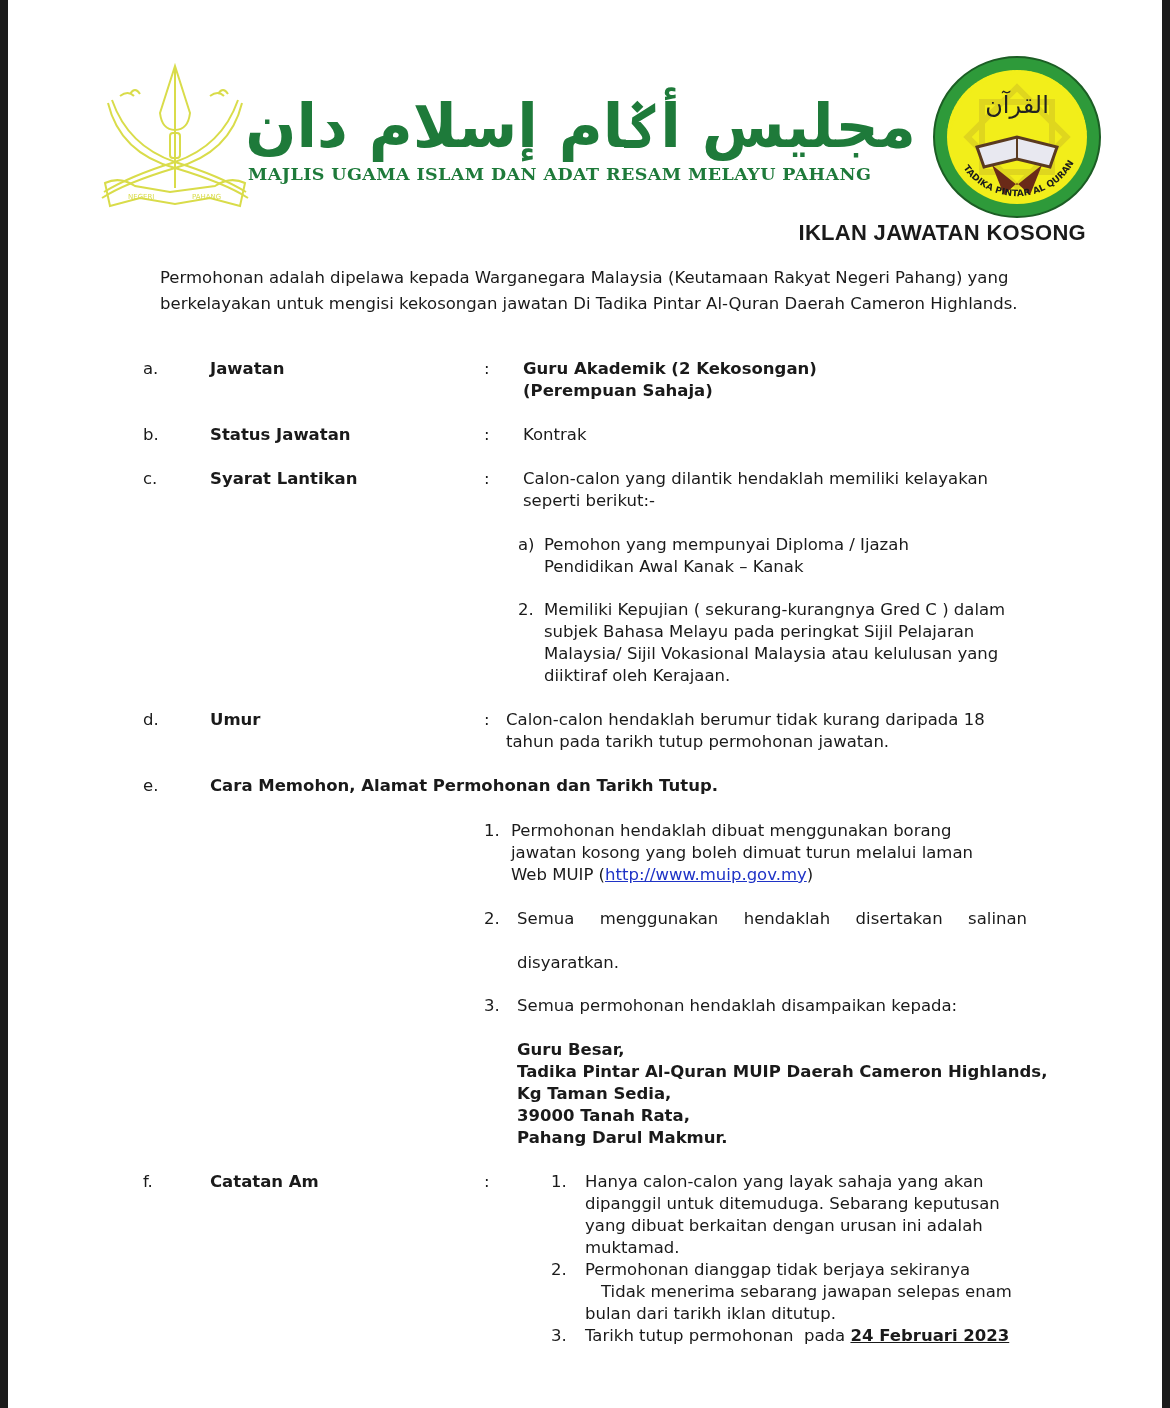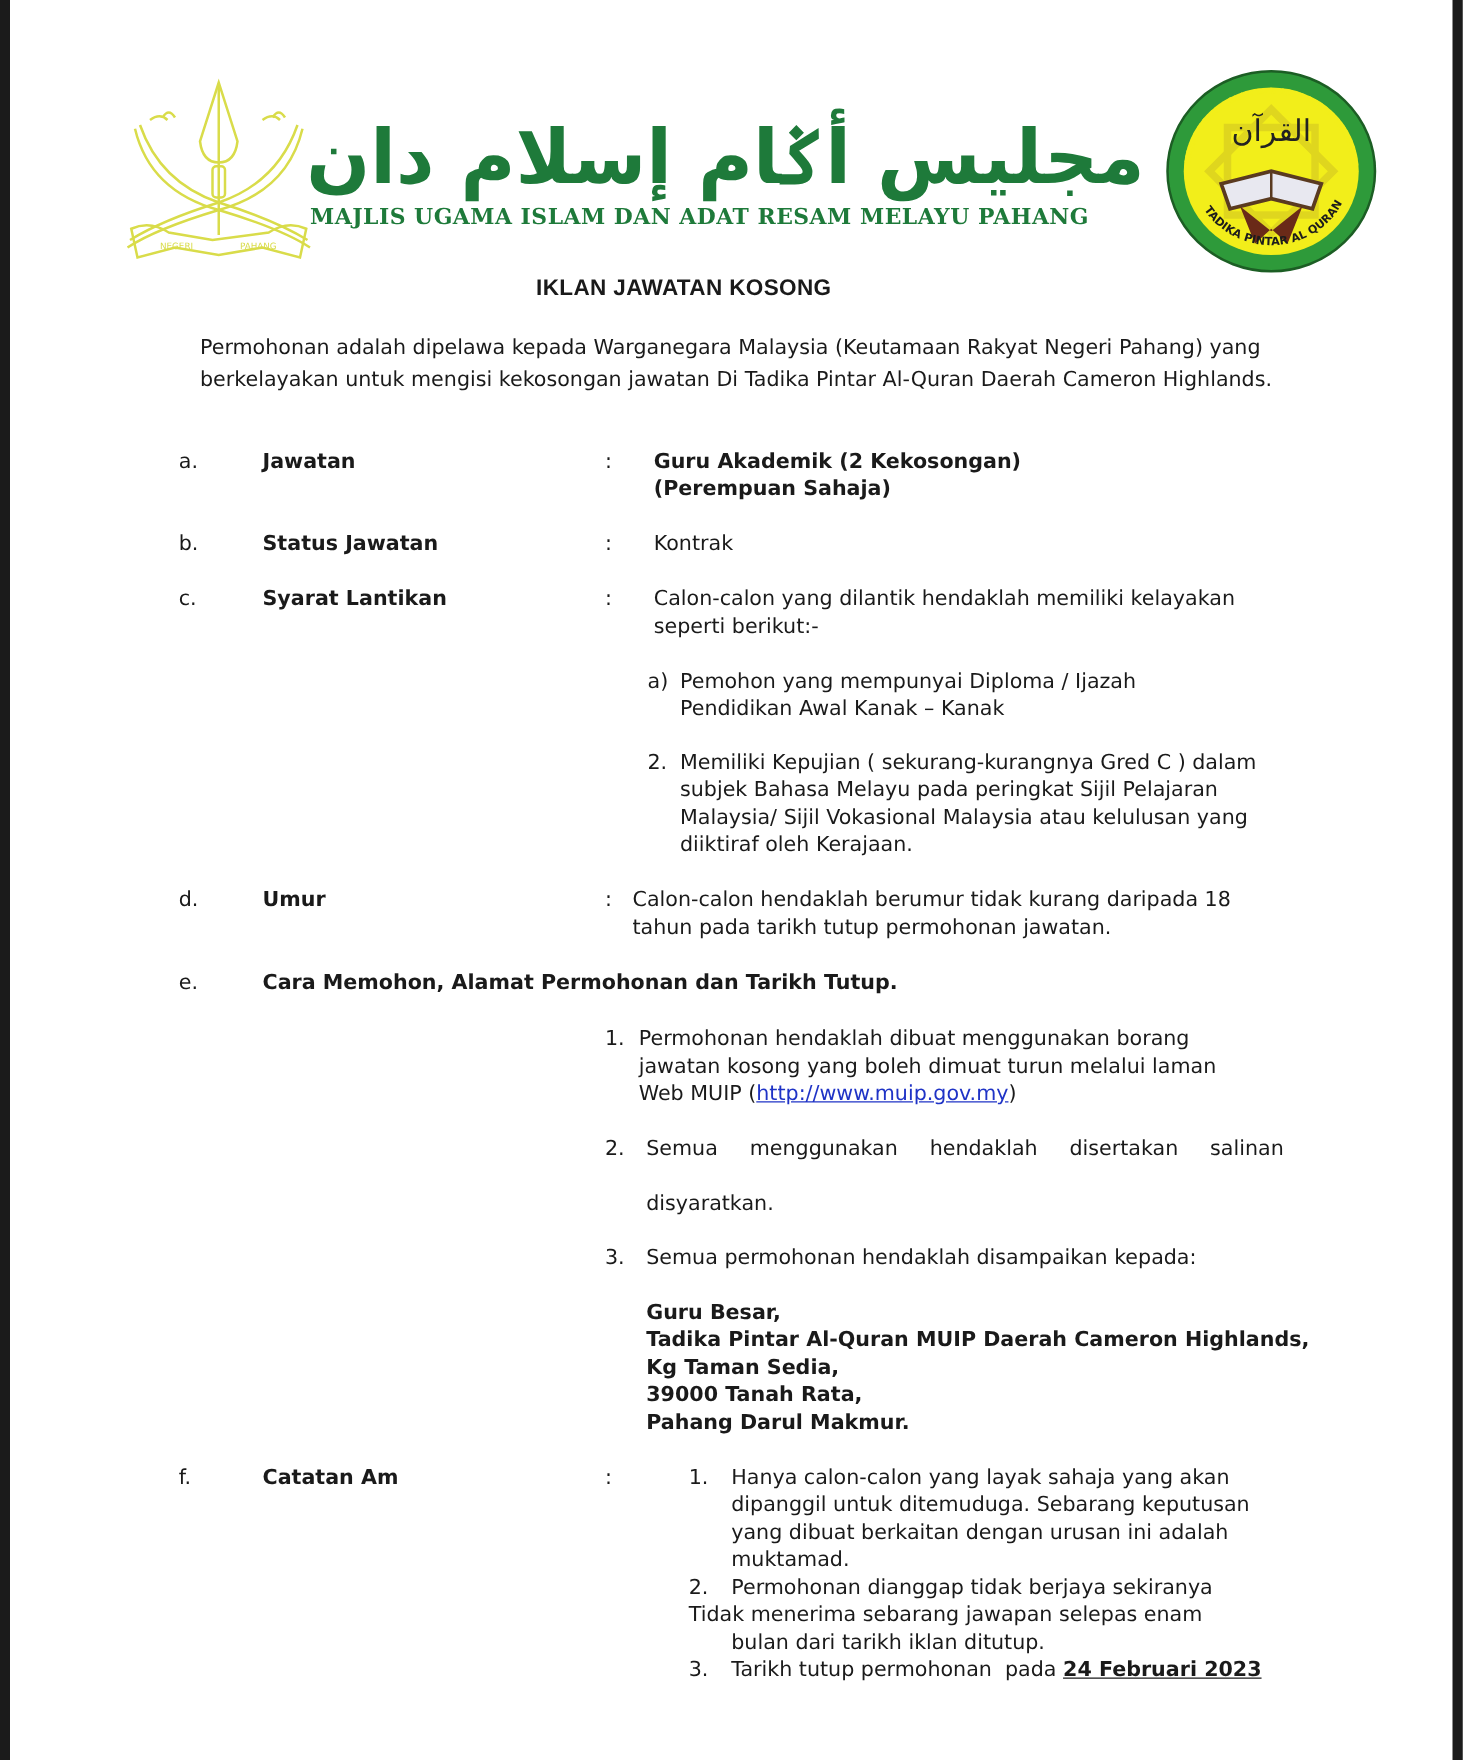--- a/index.html
+++ b/index.html
@@ -19,22 +19,22 @@
     white-space: nowrap; overflow: hidden; letter-spacing: -1px;
   }
   .org-name {
     left: 240px; top: 164px; width: 670px;
     font-family: "DejaVu Serif", serif; font-weight: bold; font-size: 17.5px;
     color: #1e7a3a; letter-spacing: 0.4px; white-space: nowrap;
   }
   .tadika-logo { left: 924px; top: 55px; width: 170px; height: 165px; }
 
   .doc-title {
-    left: 0; width: 1078px; top: 220px; text-align: center;
-    font-family: "Liberation Sans", sans-serif; font-weight: bold; font-size: 18px;
+    left: 0; width: 1078px; top: 220px; text-align: right;
+    font-family: "Liberation Sans", sans-serif; font-weight: bold; font-size: 22px;
     letter-spacing: 0.3px;
   }
   .intro {
     left: 135px; top: 265px; width: 900px;
     font-size: 16.5px; line-height: 26px; color: #1a1a1a; margin-left: 17px;
   }
   .txt { font-size: 16.5px; line-height: 22px; color: #1a1a1a; white-space: nowrap; }
   .bold { font-weight: bold; }
   .letter { left: 135px; }
   .label { left: 202px; font-weight: bold; }
@@ -159,21 +159,21 @@
   <div class="abs txt colon" style="left:476px;top:1171px">:</div>
 
   <div class="abs txt" style="left:543px;top:1171px">1.</div>
   <div class="abs txt" style="left:577px;top:1171px">Hanya calon-calon yang layak sahaja yang akan</div>
   <div class="abs txt" style="left:577px;top:1193px">dipanggil untuk ditemuduga. Sebarang keputusan</div>
   <div class="abs txt" style="left:577px;top:1215px">yang dibuat berkaitan dengan urusan ini adalah</div>
   <div class="abs txt" style="left:577px;top:1237px">muktamad.</div>
 
   <div class="abs txt" style="left:543px;top:1259px">2.</div>
   <div class="abs txt" style="left:577px;top:1259px">Permohonan dianggap tidak berjaya sekiranya</div>
-  <div class="abs txt" style="left:543px;top:1281px">Tidak menerima sebarang jawapan selepas enam</div>
+  <div class="abs txt" style="left:593px;top:1281px">Tidak menerima sebarang jawapan selepas enam</div>
   <div class="abs txt" style="left:577px;top:1303px">bulan dari tarikh iklan ditutup.</div>
 
   <div class="abs txt" style="left:543px;top:1325px">3.</div>
   <div class="abs txt" style="left:577px;top:1325px">
     <span style="white-space:pre">Tarikh tutup permohonan  pada </span><span class="underline">24 Februari 2023</span>
   </div>
 
 </div>
 
 </body></html>

